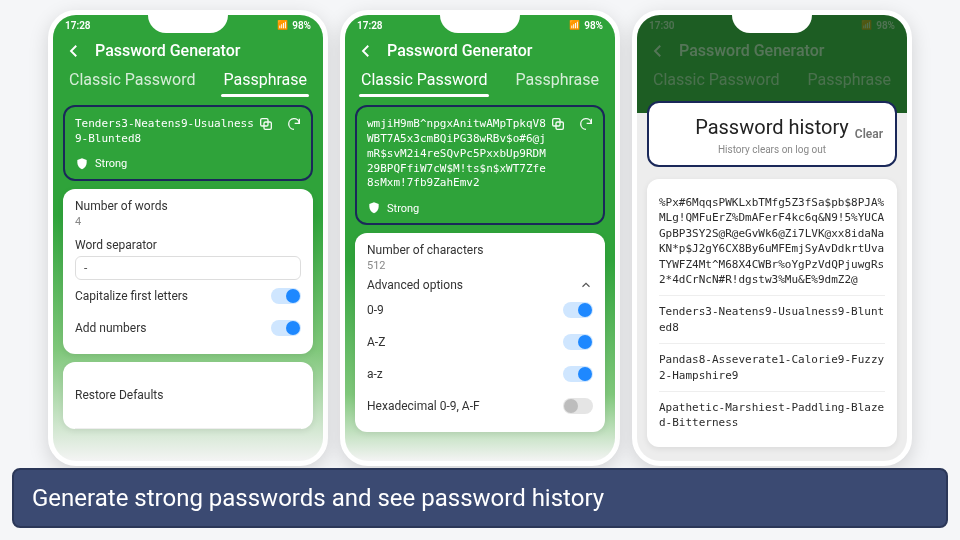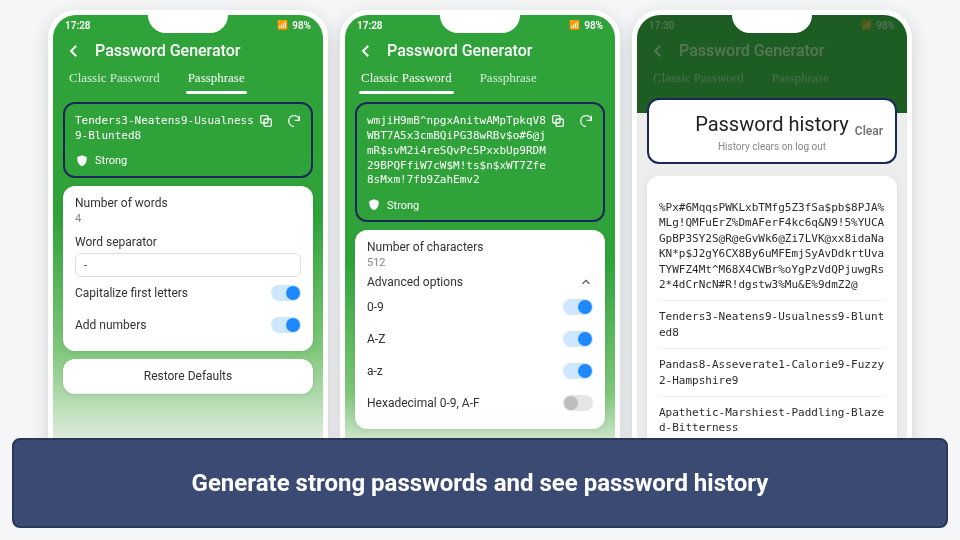--- a/index.html
+++ b/index.html
@@ -8,51 +8,51 @@
   .phone { width: 280px; height: 456px; background: #fff; border-radius: 28px; box-shadow: 0 6px 20px rgba(0,0,0,0.15); overflow: hidden; position: relative; border: 5px solid #fff; }
   .notch { position: absolute; top: -4px; left: 50%; transform: translateX(-50%); width: 80px; height: 22px; background: #fff; border-bottom-left-radius: 18px; border-bottom-right-radius: 18px; z-index: 20; }
   .statusbar { height: 20px; display: flex; justify-content: space-between; align-items: center; padding: 0 12px; font-size: 10px; color: #fff; font-weight: 600; position: relative; z-index: 5; }
   .statusbar.dimmed { opacity: 0.45; }
   .g-green { background: linear-gradient(180deg, #2fa33a 0%, #2fa33a 55%, #7fc77a 85%, #f4f4f4 100%); min-height: 100%; }
   .g-green.short { background: linear-gradient(180deg, #2fa33a 0%, #2fa33a 45%, #7fc77a 75%, #f4f4f4 100%); }
   .g-green.dim { background: linear-gradient(180deg, #1d5d23 0%, #1d5d23 22%, #ededed 22%); min-height:100%; }
   .appbar { display: flex; align-items: center; padding: 6px 12px 4px; color: #fff; }
   .back-arrow { width: 18px; height: 18px; display:flex; align-items:center; justify-content:center; margin-right: 12px; }
   .appbar-title { font-size: 16px; font-weight: 500; }
-  .tabs { display: flex; padding: 0 14px; gap: 24px; color: rgba(255,255,255,0.8); font-size: 13px; font-family: Liberation Serif, serif; }
+  .tabs { display: flex; padding: 0 14px; gap: 24px; color: rgba(255,255,255,0.8); font-size: 16px; }
   .tab { padding: 6px 2px 8px; position: relative; cursor: pointer; }
   .tab.active { color: #fff; }
   .tab.active::after { content:""; position:absolute; left:0; right:0; bottom:0; height:3px; background:#fff; border-radius:2px; }
   .genbox { margin: 8px 10px 6px; border: 2px solid #1a2859; border-radius: 12px; padding: 10px 10px 8px; color:#fff; position:relative; }
   .genbox .pwd { font-family: ui-monospace, Menlo, Consolas, monospace; font-size: 11px; line-height: 1.35; word-break: break-all; padding-right: 42px; }
   .gen-actions { position: absolute; top: 8px; right: 8px; display: flex; gap: 10px; }
   .icon-btn { width: 18px; height: 18px; display:flex; align-items:center; justify-content:center; color:#fff; opacity:0.95; cursor:pointer; }
   .strength { display:flex; align-items:center; gap:6px; margin-top: 10px; font-size: 11px; }
   .shield { width:14px; height:14px; }
   .card { margin: 8px 10px; background:#fff; border-radius: 12px; padding: 10px 12px; box-shadow: 0 2px 6px rgba(0,0,0,0.08); }
   .field-label { font-size: 12px; color:#333; }
   .field-value { font-size: 11px; color:#888; margin-top:2px; }
   .field-group + .field-group { margin-top: 10px; }
   .sep-box { margin-top:4px; border:1px solid #ddd; border-radius:6px; padding:4px 8px; font-size:12px; color:#555; background:#fff; }
   .toggle-row { display:flex; justify-content:space-between; align-items:center; padding: 8px 0; font-size:12px; color:#333; }
   .toggle { width:30px; height:16px; border-radius:10px; background:#cfe6ff; position:relative; cursor:pointer; }
   .toggle::after { content:""; position:absolute; width:14px; height:14px; border-radius:50%; background:#1e88ff; top:1px; right:1px; }
   .toggle.off { background:#e5e5e5; }
   .toggle.off::after { background:#bdbdbd; left:1px; right:auto; }
-  .action-row { font-size:12px; color:#333; padding:10px 0;text-align:center; }
+  .action-row { font-size:12px; color:#333; padding:26px 0; }
   .section-head { display:flex; justify-content:space-between; align-items:center; font-size:12px; color:#333; padding: 6px 0 2px; }
   .chev { width:14px; height:14px; }
   .history-card { margin: 0 10px 8px; background:#fff; border-radius: 12px; border:2px solid #1a2859; padding: 12px 12px 10px; text-align:center; position:relative; }
   .history-title { font-size: 20px; color:#222; line-height:1.25; }
   .history-sub { font-size: 10px; color:#888; margin-top:4px;text-align:center; }
   .clear-btn { position:absolute; right:12px; top:50%; transform:translateY(-50%); color:#737373; font-size:12px; font-weight:600; cursor:pointer; }
-  .history-list { margin: 12px 10px; background:#fff; border-radius:12px; padding: 16px 12px; box-shadow:0 2px 6px rgba(0,0,0,0.08); }
+  .history-list { margin: 12px 10px; background:#fff; border-radius:12px; padding: 8px 12px; box-shadow:0 2px 6px rgba(0,0,0,0.08); }
   .history-item { font-family: ui-monospace, Menlo, Consolas, monospace; font-size: 11px; line-height:1.4; color:#2b2b2b; word-break:break-all; padding:8px 0; }
   .history-item + .history-item { border-top:1px solid #eee; }
-  .caption-bar { position:absolute; left:12px; right:12px; bottom:12px; background:#3b4a72; border:2px solid #2b3758; border-radius:8px; padding: 29px 18px; text-align:center; color:#fff; font-size: 24px; font-weight:700; }
+  .caption-bar { position:absolute; left:12px; right:12px; bottom:12px; background:#3b4a72; border:2px solid #2b3758; border-radius:8px; padding: 14px 18px; color:#fff; font-size: 24px; font-weight:400; }
   .status-icons { display:flex; align-items:center; gap:4px; }
   .sig { font-size:9px; }
   svg { display:block; }
   .dimmed-content { filter: brightness(0.55); }
 </style>
 </head>
 <body>
 
 <div class="stage">
 

